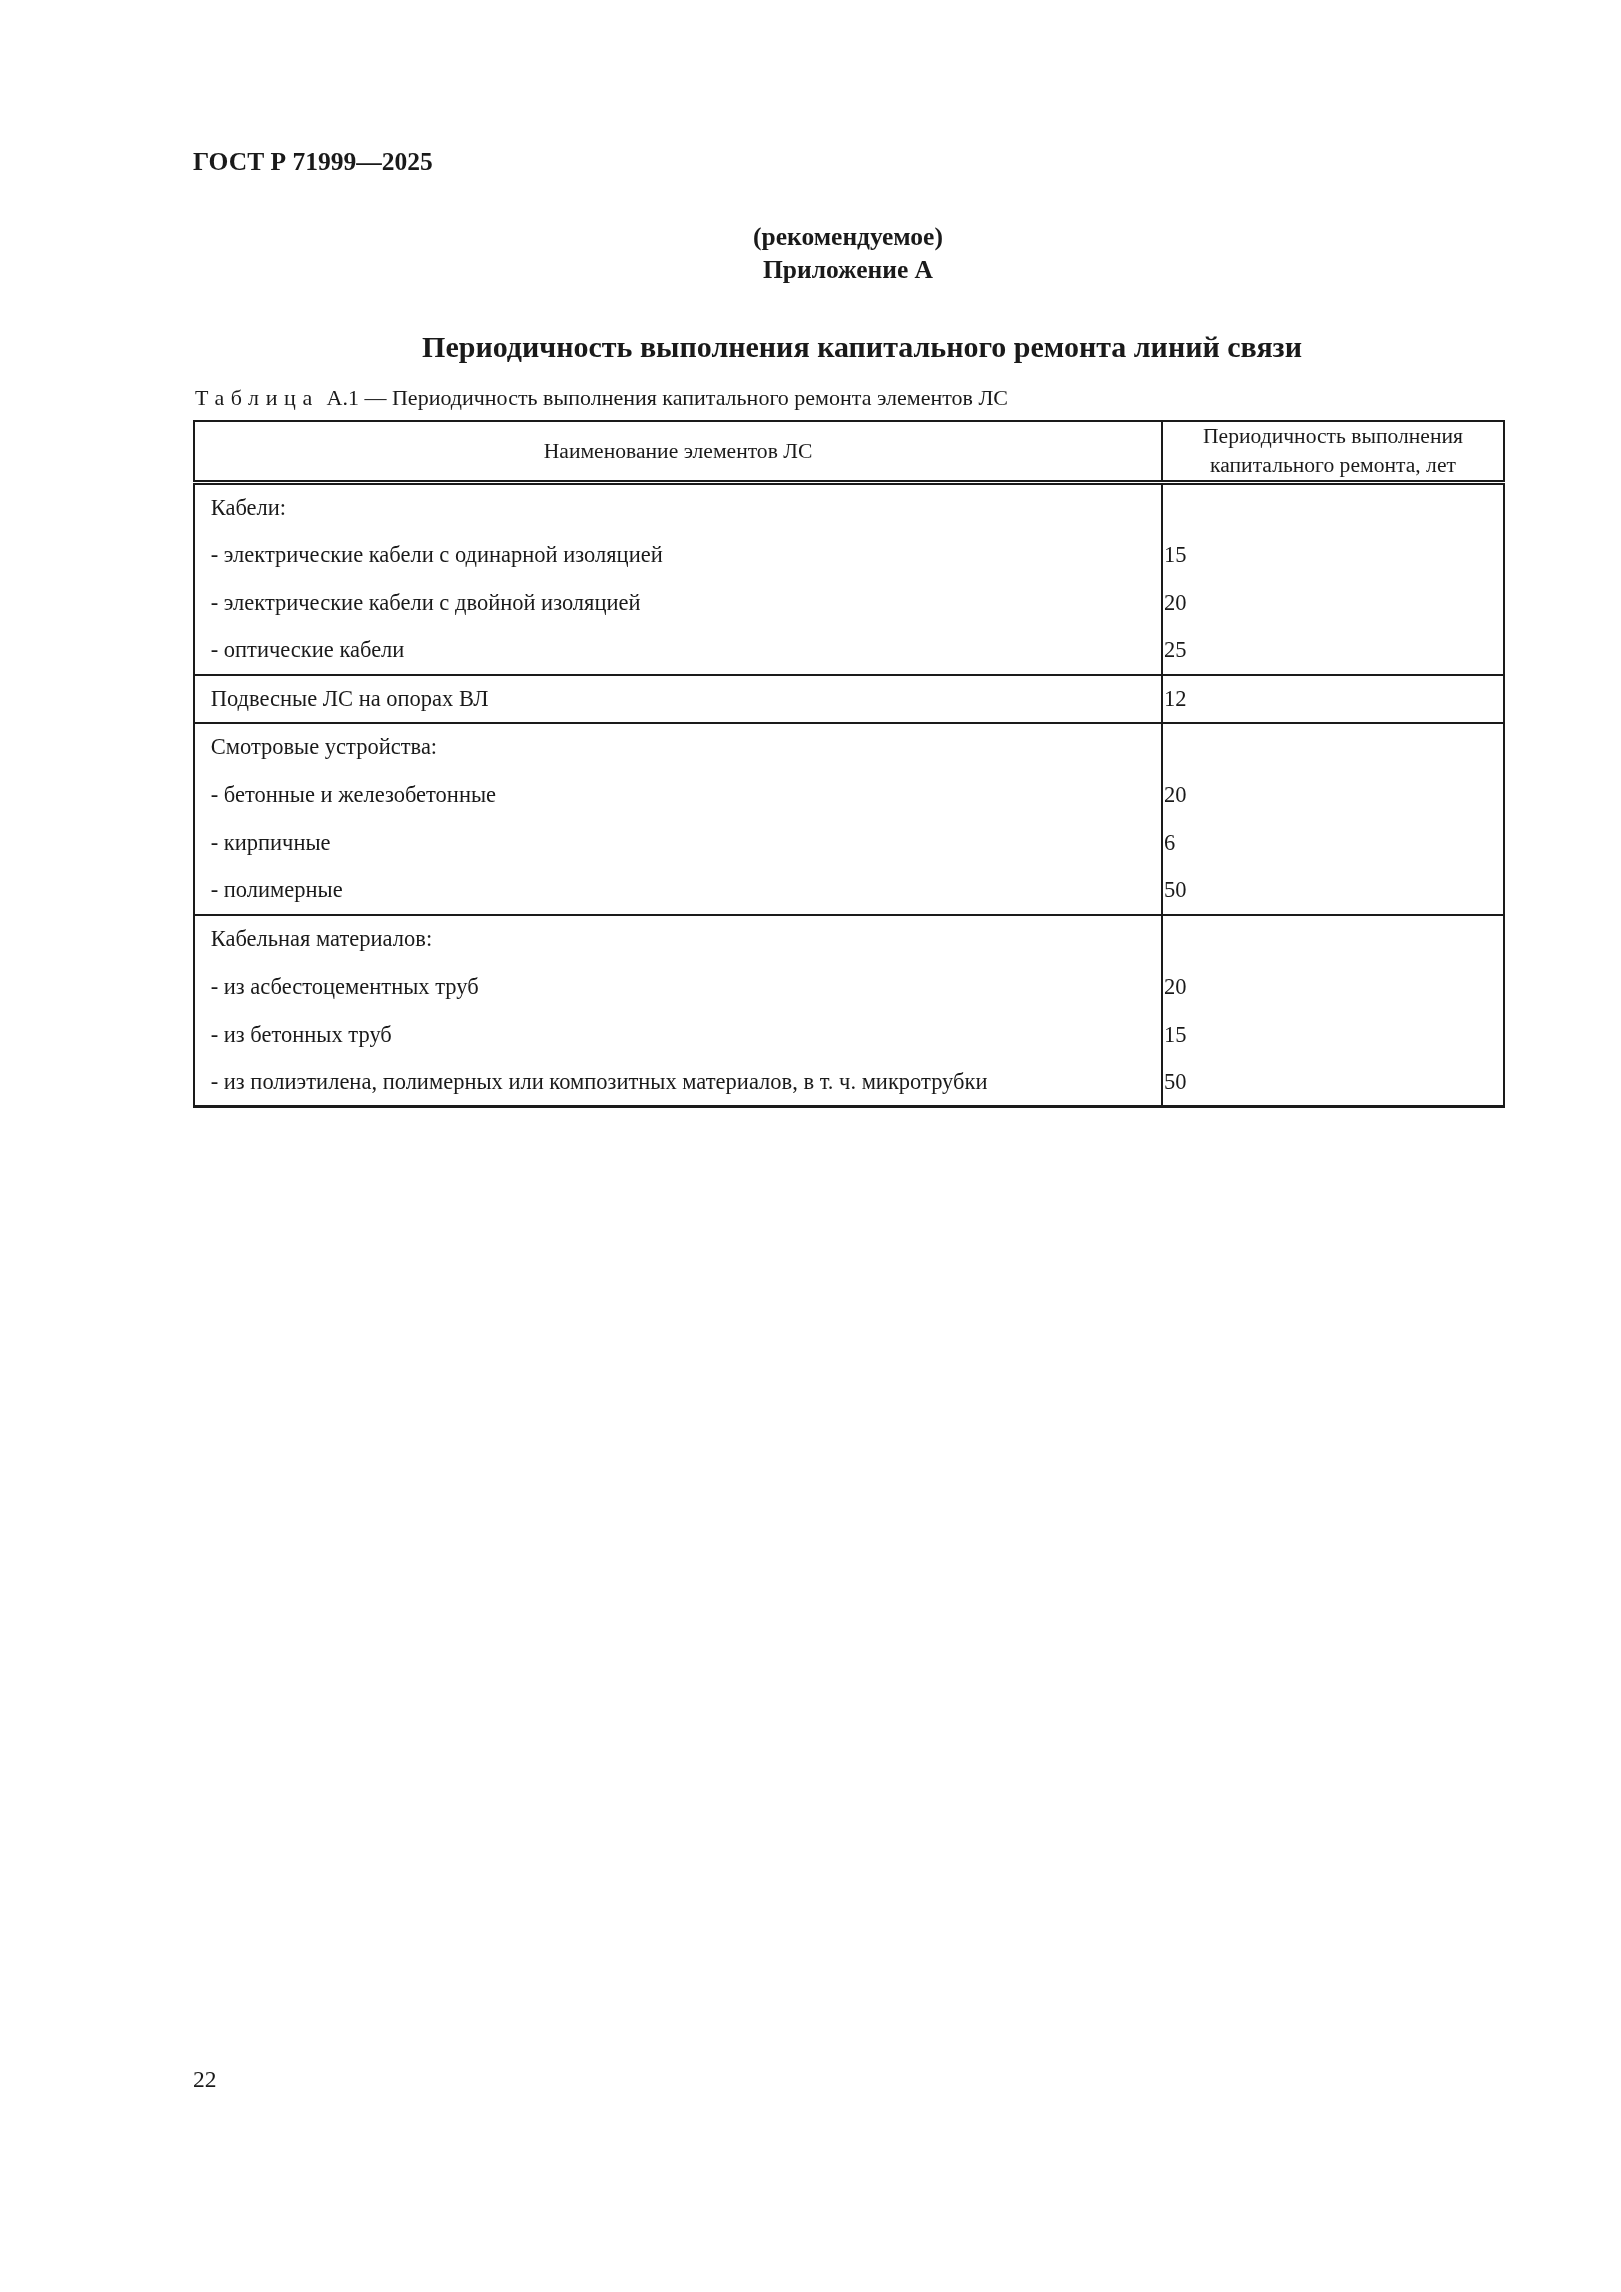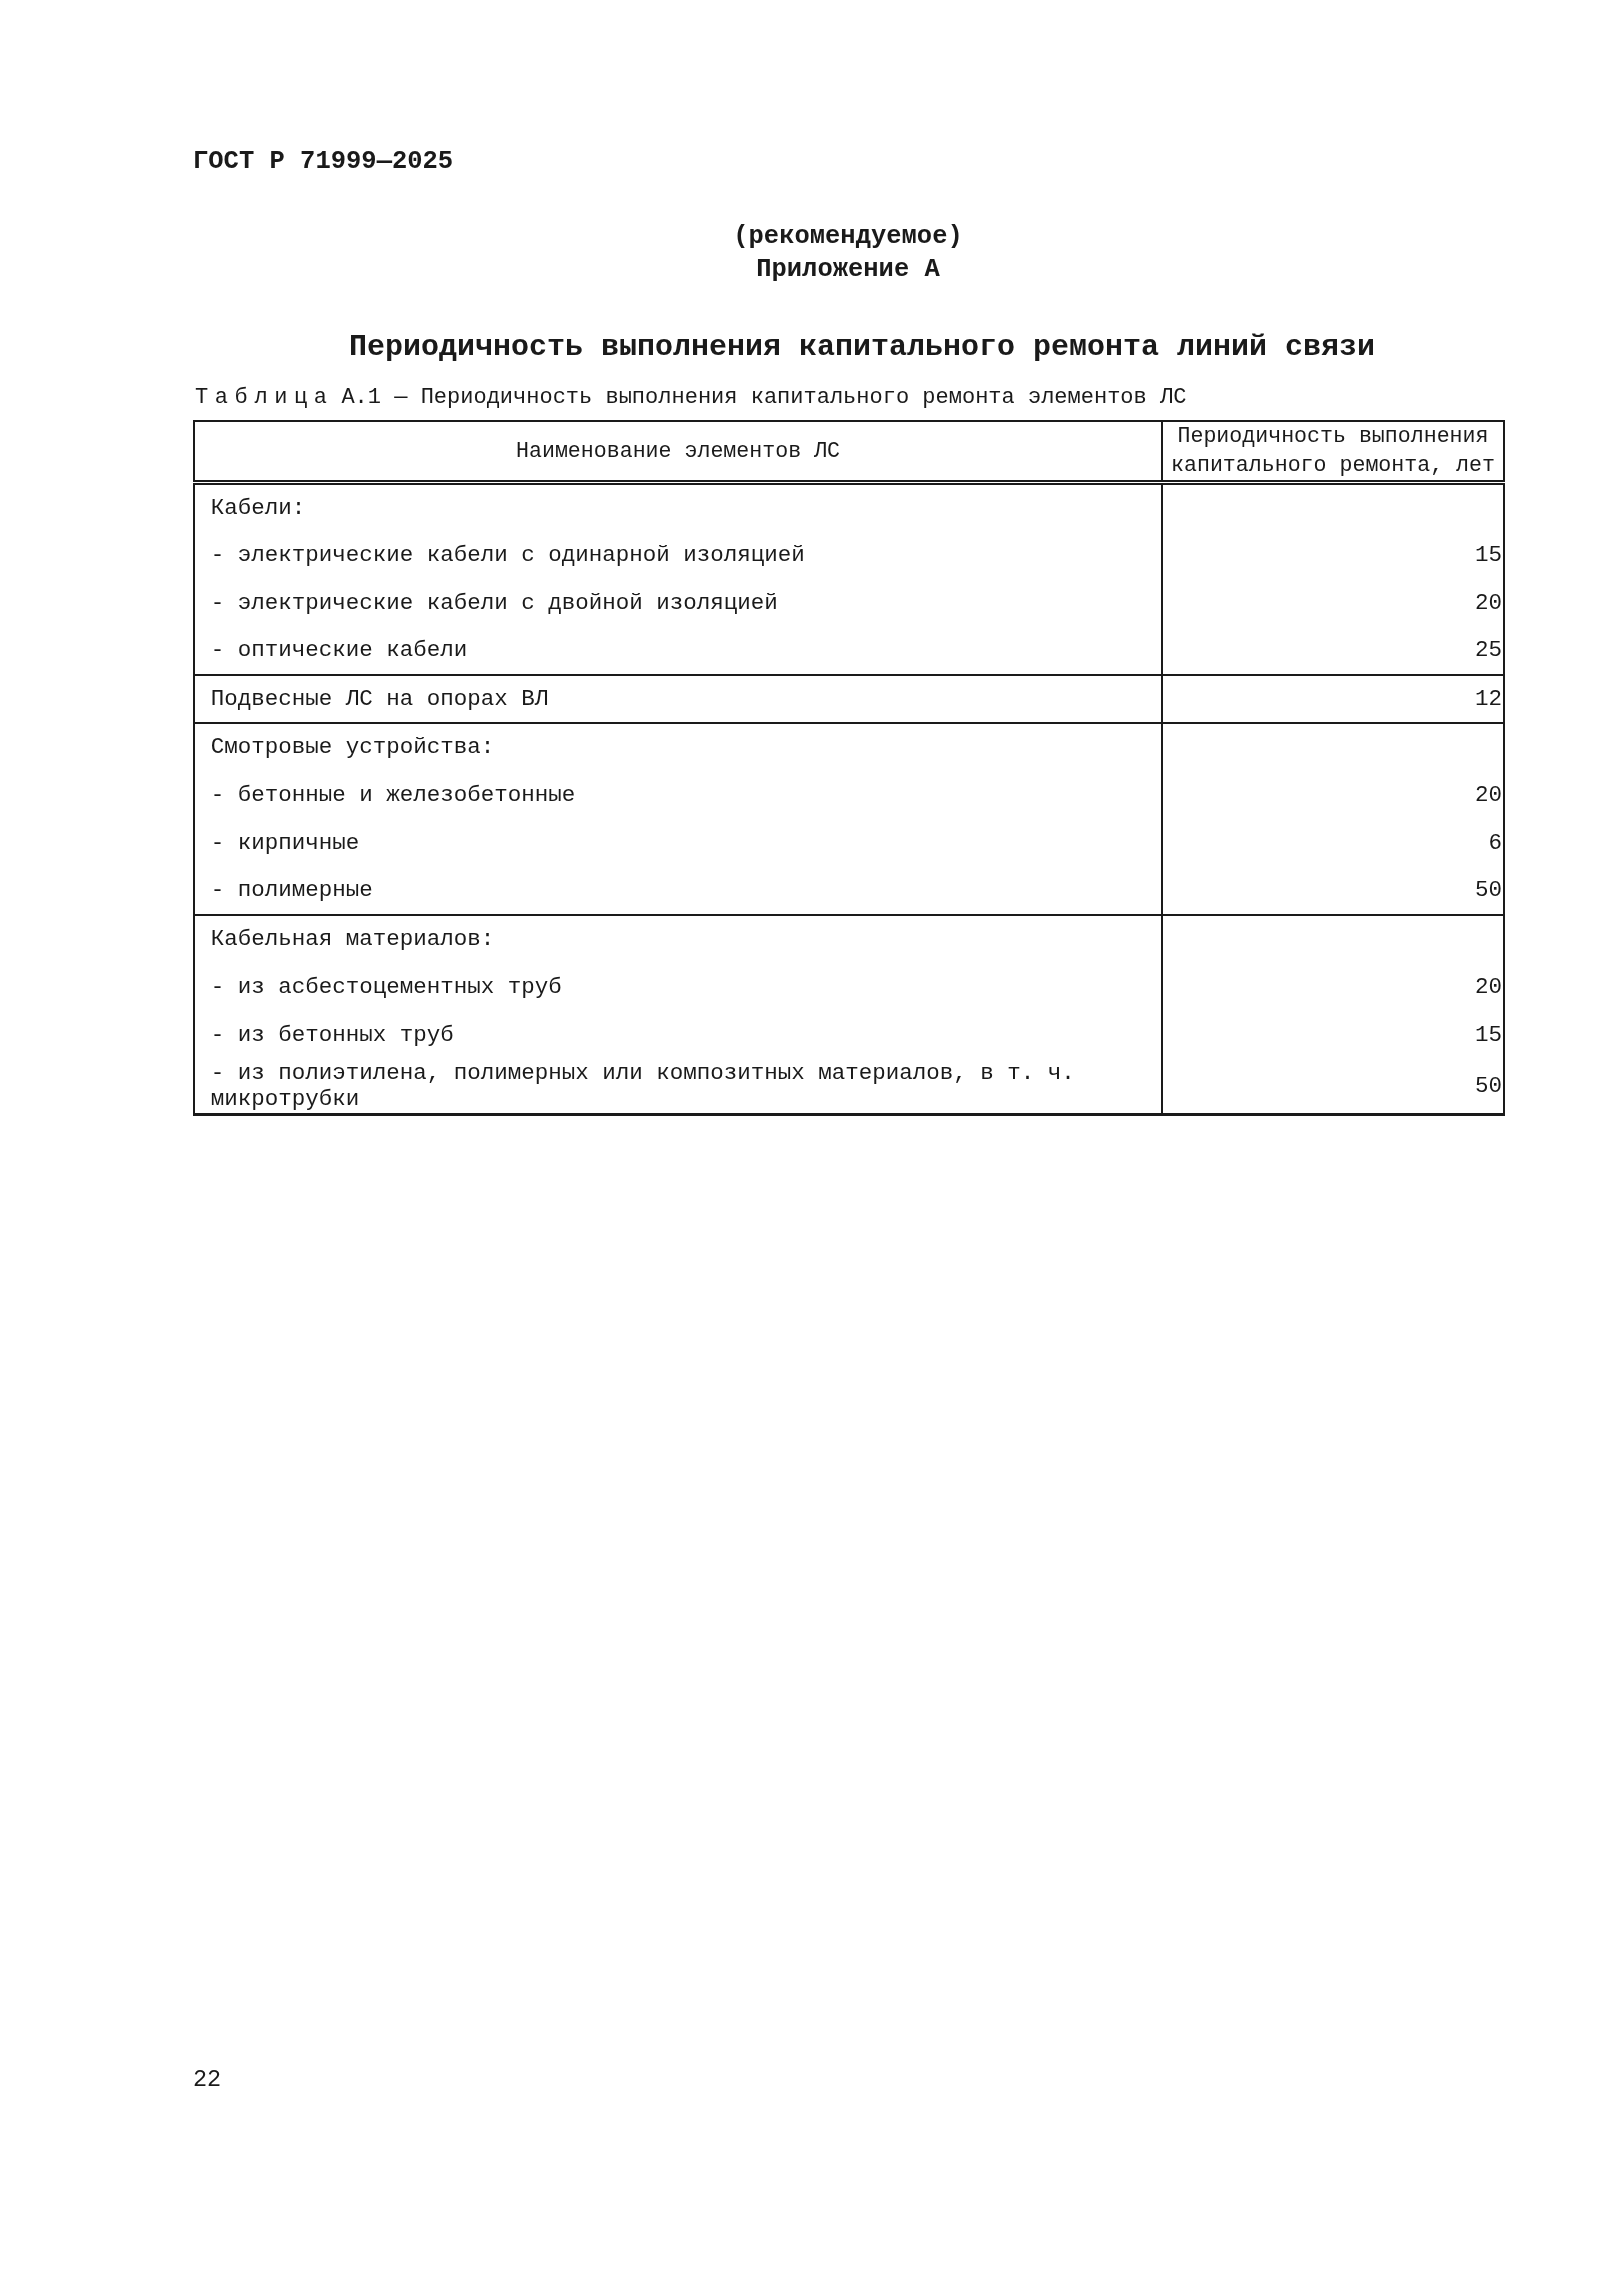--- a/index.html
+++ b/index.html
@@ -1,21 +1,21 @@
 <!DOCTYPE html>
 <html lang="ru"><head>
 <meta charset="utf-8">
 <style>
   html, body { margin: 0; padding: 0; background: #e8e8e8; }
   .page {
     position: relative;
     width: 1621px;
     height: 2293px;
     background: #ffffff;
-    font-family: Liberation Mono, monospace;
+    font-family: Liberation Serif, serif;
     color: #1a1a1a;
     margin: 0 auto;
     overflow: hidden;
   }
   .runhead {
     position: absolute;
     left: 193px;
     top: 147px;
     font-size: 25.5px;
     font-weight: bold;
@@ -72,21 +72,21 @@
     vertical-align: middle;
     line-height: 29px;
     border-bottom: 5.9px double #1a1a1a;
     padding: 0 7.8px;
   }
   th.period-col, td.value-cell { border-left: 2.9px solid #1a1a1a; }
   tbody.section { border-top: 2.9px solid #1a1a1a; border-radius: 19px; }
   tbody tr { height: 48px; }
   td { vertical-align: middle; }
   td.name-cell { padding-left: 15.7px; padding-right: 5.9px; }
-  td.value-cell { text-align: right; }
+  td.value-cell { text-align: left; }
 
   .pagenum {
     position: absolute;
     left: 193px;
     top: 2066px;
     font-size: 23.5px;
   }
 </style>
 </head>
 <body>

